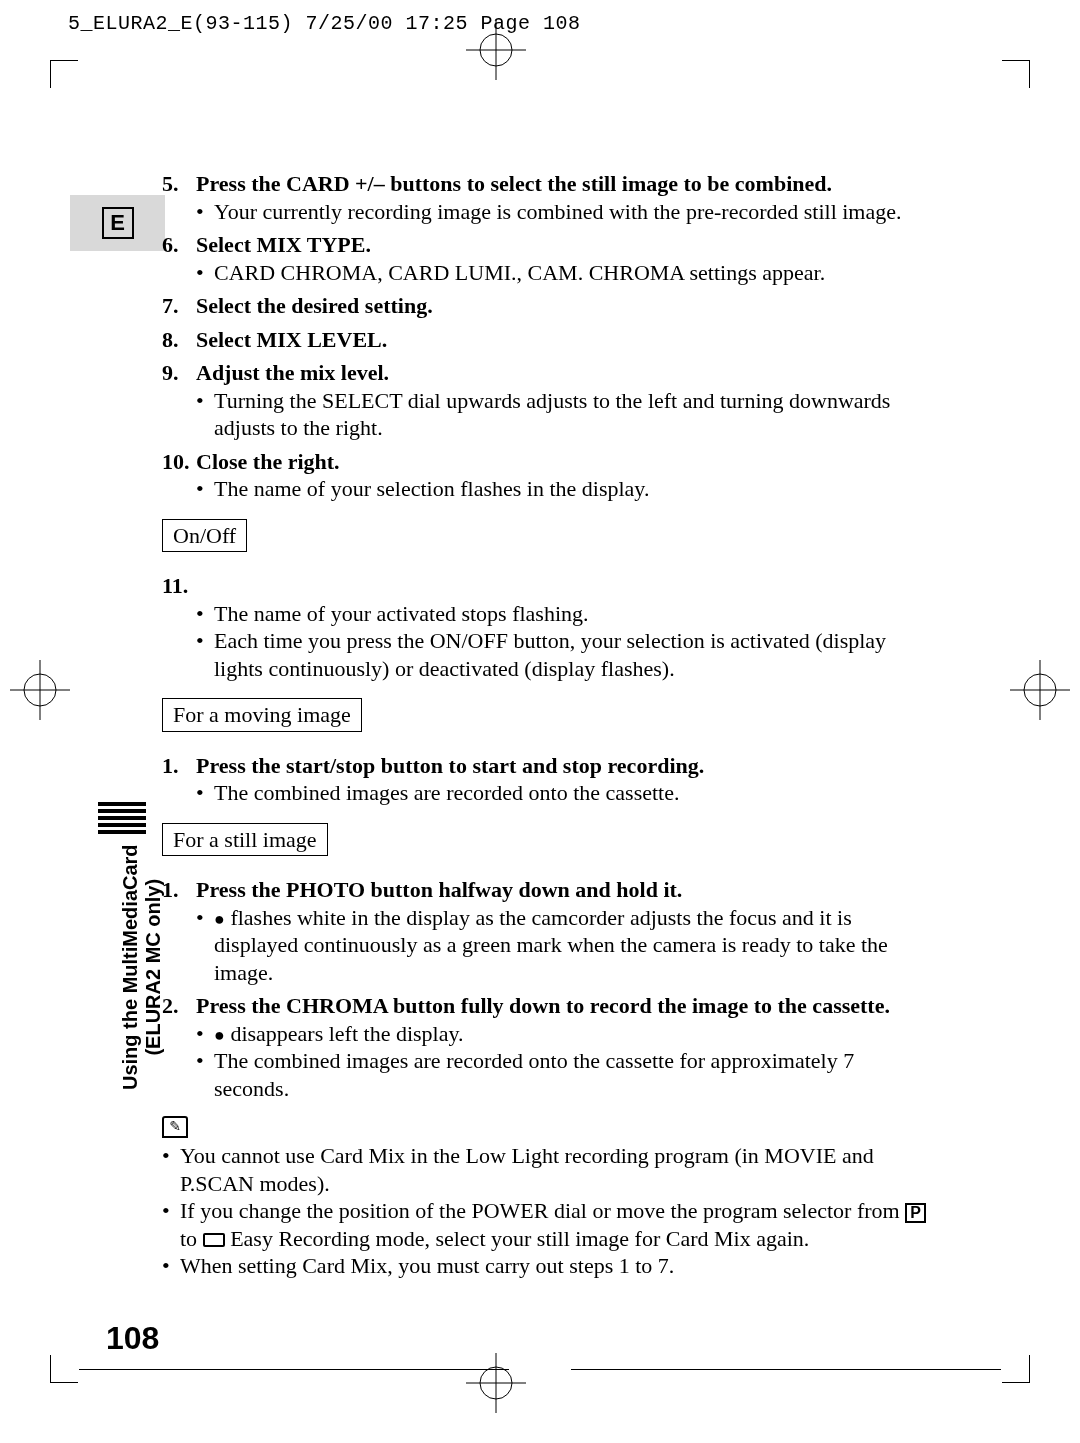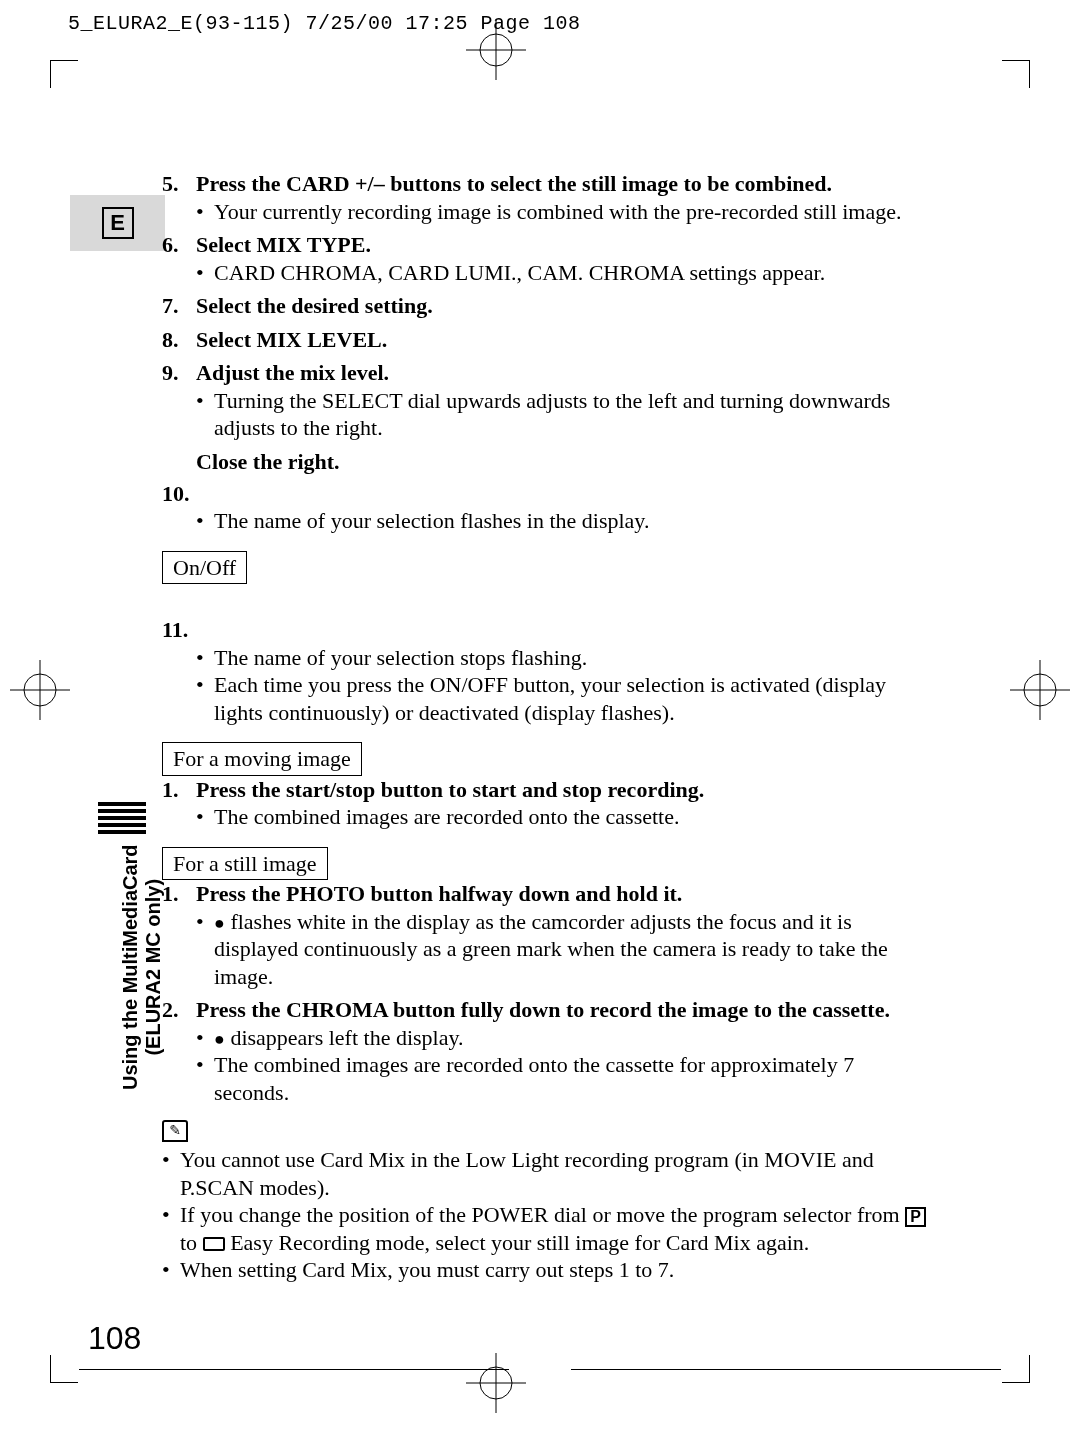--- a/index.html
+++ b/index.html
@@ -83,47 +83,47 @@
     font-family: Arial, Helvetica, sans-serif;
     font-weight: bold;
     font-size: 20px;
     white-space: nowrap;
     text-align: center;
     line-height: 1.15;
   }
 
   .page-num {
     position: absolute;
-    left: 88px;
+    left: 106px;
     bottom: 86px;
     font-family: Arial, Helvetica, sans-serif;
-    font-weight: normal;
+    font-weight: bold;
     font-size: 32px;
   }
 
   .content {
     position: absolute;
     left: 162px;
     top: 170px;
     width: 770px;
     line-height: 1.25;
   }
   .step { margin-bottom: 6px; }
   .step-row { display: flex; }
   .step-num { font-weight: bold; min-width: 34px; }
-  .step-num.wide { min-width: 34px; margin-top: 32px; }
+  .step-num.wide { min-width: 34px; }
   .step-title { font-weight: bold; }
   .sub-list { padding-left: 34px; }
   .sub-list .bullet-row { display: flex; }
   .sub-list .dot { min-width: 18px; }
   .section-box {
     border: 1.5px solid #000;
     display: inline-block;
     padding: 2px 10px;
-    margin: 10px 0 0 0;
+    margin: 10px 0 20px 0;
   }
   .notes-icon {
     display: inline-block;
     width: 26px; height: 22px;
     border: 2px solid #000;
     border-radius: 3px 3px 0 0;
     font-size: 14px;
     text-align:center;
     line-height:18px;
     margin: 8px 0 4px 0;
@@ -262,21 +262,21 @@
 
   <div class="section-box">On/Off</div>
 
   <div class="step">
     <div class="step-row">
         <span class="step-num wide">11.</span>
       </div>
     <div class="sub-list">
       <div class="bullet-row">
           <span class="dot">•</span>
-          <span>The name of your selection stops flashing.</span>
+          <span>The name of your activated stops flashing.</span>
         </div>
       <div class="bullet-row">
           <span class="dot">•</span>
           <span>Each time you press the ON/OFF button, your selection is activated (display lights continuously) or deactivated (display flashes).</span>
         </div>
     </div>
   </div>
 
   <div class="section-box">For a moving image</div>
 

